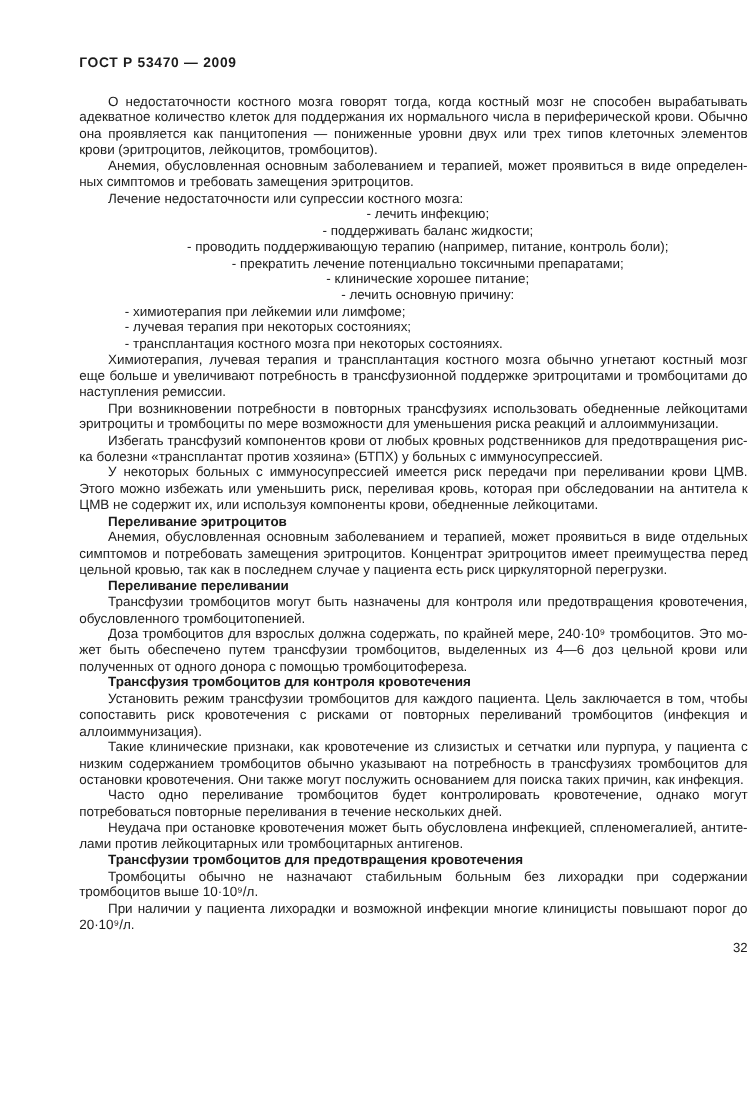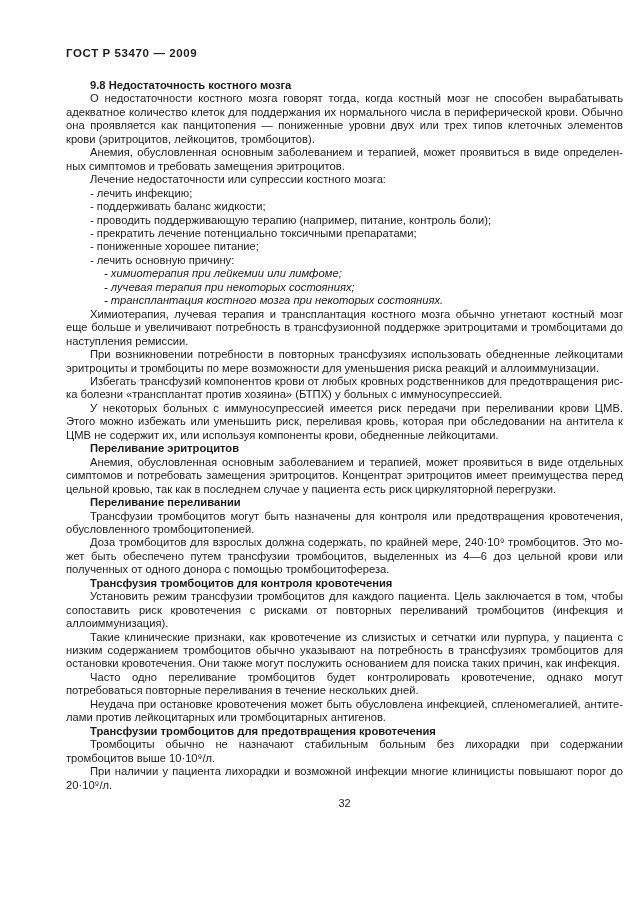--- a/index.html
+++ b/index.html
@@ -34,51 +34,49 @@
   }
   .blocks p.h {
     font-weight: bold;
     text-indent: 24px;
   }
   .blocks p.indent {
     text-indent: 24px;
   }
   .blocks p.li {
     padding-left: 24px;
-    text-align: left;
+    text-align: center;
   }
   .blocks p.li2 {
     padding-left: 38px;
     text-align: left;
-    font-style: italic;
   }
   .page-number {
     margin-top: 5px;
     font-size: 11px;
-    text-align: center;
+    text-align: right;
   }
 </style>
 </head>
 <body>
 
 <div class="page">
   <div class="content">
 
     <div class="running-header">ГОСТ Р 53470 — 2009</div>
 
     <div class="blocks">
-      <p class="h">9.8 Недостаточность костного мозга</p>
       <p class="indent">О недостаточности костного мозга говорят тогда, когда костный мозг не способен вырабатывать адек­ватное количество клеток для поддержания их нормального числа в периферической крови. Обычно она проявляется как панцитопения — пониженные уровни двух или трех типов клеточных элементов крови (эритроцитов, лейкоцитов, тромбоцитов).</p>
       <p class="indent">Анемия, обусловленная основным заболеванием и терапией, может проявиться в виде определен­ных симптомов и требовать замещения эритроцитов.</p>
       <p class="indent">Лечение недостаточности или супрессии костного мозга:</p>
       <p class="li">- лечить инфекцию;</p>
       <p class="li">- поддерживать баланс жидкости;</p>
       <p class="li">- проводить поддерживающую терапию (например, питание, контроль боли);</p>
       <p class="li">- прекратить лечение потенциально токсичными препаратами;</p>
-      <p class="li">- пониженные хорошее питание;</p>
+      <p class="li">- клинические хорошее питание;</p>
       <p class="li">- лечить основную причину:</p>
       <p class="li2">- химиотерапия при лейкемии или лимфоме;</p>
       <p class="li2">- лучевая терапия при некоторых состояниях;</p>
       <p class="li2">- трансплантация костного мозга при некоторых состояниях.</p>
       <p class="indent">Химиотерапия, лучевая терапия и трансплантация костного мозга обычно угнетают костный мозг еще больше и увеличивают потребность в трансфузионной поддержке эритроцитами и тромбоцитами до наступ­ления ремиссии.</p>
       <p class="indent">При возникновении потребности в повторных трансфузиях использовать обедненные лейкоцитами эритроциты и тромбоциты по мере возможности для уменьшения риска реакций и аллоиммунизации.</p>
       <p class="indent">Избегать трансфузий компонентов крови от любых кровных родственников для предотвращения рис­ка болезни «трансплантат против хозяина» (БТПХ) у больных с иммуносупрессией.</p>
       <p class="indent">У некоторых больных с иммуносупрессией имеется риск передачи при переливании крови ЦМВ. Этого можно избежать или уменьшить риск, переливая кровь, которая при обследовании на антитела к ЦМВ не содержит их, или используя компоненты крови, обедненные лейкоцитами.</p>
       <p class="h">Переливание эритроцитов</p>
       <p class="indent">Анемия, обусловленная основным заболеванием и терапией, может проявиться в виде отдельных симптомов и потребовать замещения эритроцитов. Концентрат эритроцитов имеет преимущества перед цель­ной кровью, так как в последнем случае у пациента есть риск циркуляторной перегрузки.</p>

